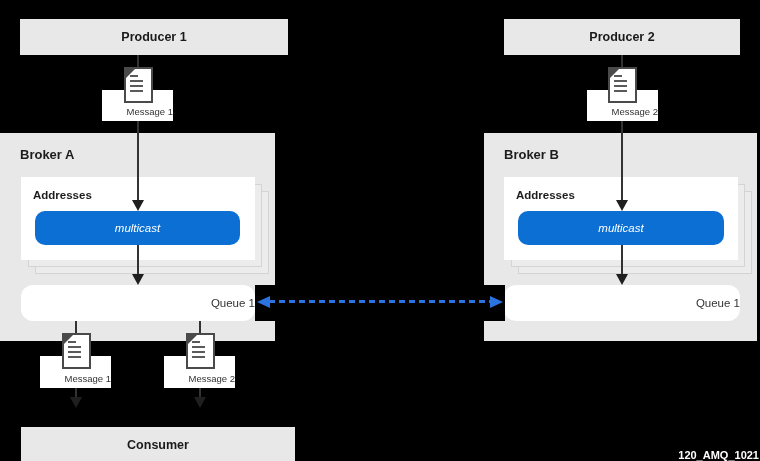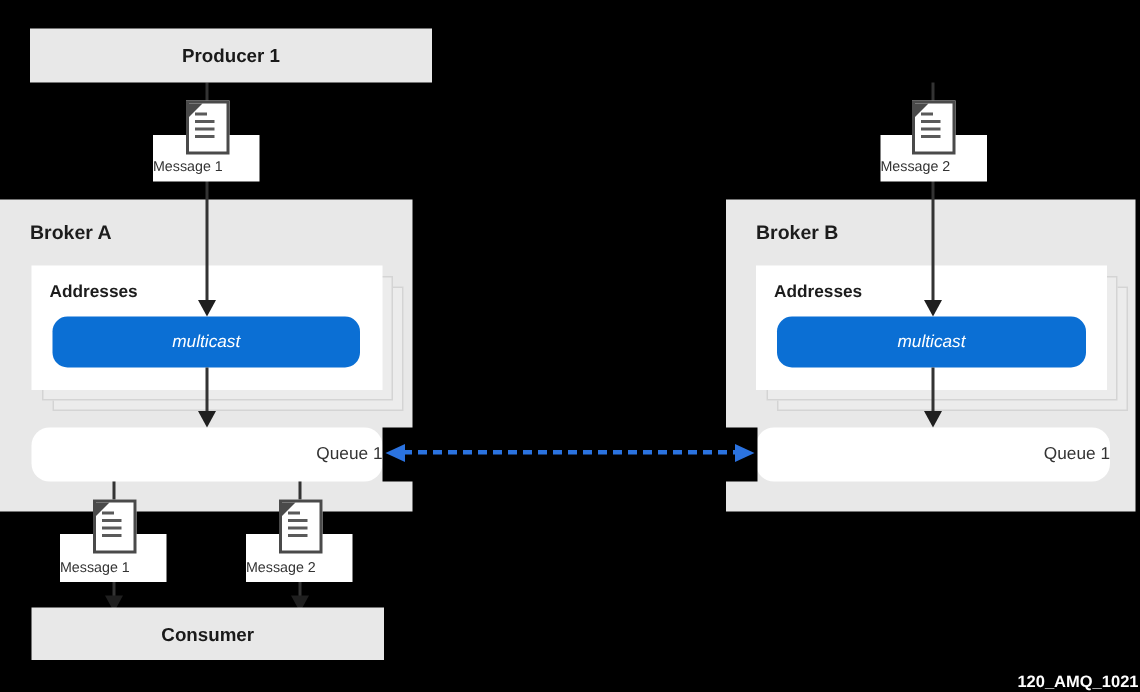--- a/index.html
+++ b/index.html
@@ -10,21 +10,21 @@
   .abs{position:absolute;box-sizing:border-box;}
   .graybox{background:#e8e8e8;}
   .whitebox{background:#ffffff;}
   .box-label{font-weight:bold;font-size:12.5px;color:#1a1a1a;text-align:center;line-height:36px;}
   .broker{background:#e8e8e8;}
   .broker-name{font-weight:bold;font-size:13px;color:#1c1c1c;}
   .addresses-title{font-weight:bold;font-size:11.5px;color:#1c1c1c;}
   .stack-layer{background:#ececec;border:1px solid #d4d4d4;}
   .multicast-bar{background:#0b6fd4;color:#ffffff;font-style:italic;font-size:11.5px;text-align:center;line-height:34px;border-radius:10px;}
   .queue-box{background:#fff;font-size:11.5px;color:#333;text-align:right;line-height:36px;border-radius:12px;}
-  .msg-box{background:#fff;font-size:9.5px;color:#333;display:flex;align-items:flex-end;justify-content:flex-start;padding-bottom:4px;}
+  .msg-box{background:#fff;font-size:9.5px;color:#333;display:flex;align-items:flex-end;justify-content:flex-end;padding-bottom:4px;}
   .vline{position:absolute;width:2px;background:#333;}
   .ah-down{position:absolute;width:0;height:0;border-left:6px solid transparent;border-right:6px solid transparent;border-top:11px solid #1f1f1f;}
   .fed-rect{background:#000;}
   .fed-label{font-size:11.5px;color:#3c3c3c;text-align:center;}
   .dash-line{position:absolute;height:3px;background:repeating-linear-gradient(90deg,#2b73e0 0 6px,transparent 6px 10px);}
   .ah-left{position:absolute;width:0;height:0;border-top:6px solid transparent;border-bottom:6px solid transparent;border-right:13px solid #2b73e0;}
   .ah-right{position:absolute;width:0;height:0;border-top:6px solid transparent;border-bottom:6px solid transparent;border-left:13px solid #2b73e0;}
   .doc-icon{position:absolute;width:25px;height:32px;background:#fff;border:2px solid #4a4a4a;}
   .doc-fold{position:absolute;top:0;left:0;width:0;height:0;border-left:9px solid #4a4a4a;border-bottom:9px solid transparent;}
   .dline{position:absolute;left:4px;height:2px;background:#5a5a5a;}
@@ -121,17 +121,18 @@
       <div class="dline l3"></div>
       <div class="dline l4"></div>
   </div>
 
   <div class="vline" style="left:74.5px;top:388px;height:10px;"></div>
   <div class="ah-down" style="left:69.5px;top:397px;"></div>
   <div class="vline" style="left:198.5px;top:388px;height:10px;"></div>
   <div class="ah-down" style="left:193.5px;top:397px;"></div>
 
   <div class="abs graybox box-label" style="left:20px;top:19px;width:268px;height:36px;">Producer 1</div>
-  <div class="abs graybox box-label" style="left:21px;top:405px;width:235px;height:35px;">Consumer</div>
+  <div class="abs graybox box-label" style="left:504px;top:19px;width:236px;height:36px;">Producer 2</div>
+  <div class="abs graybox box-label" style="left:21px;top:427px;width:274px;height:35px;">Consumer</div>
 
   <div class="abs watermark" style="right:1px;top:449px;">120_AMQ_1021</div>
 
 </div>
 
 </body></html>

